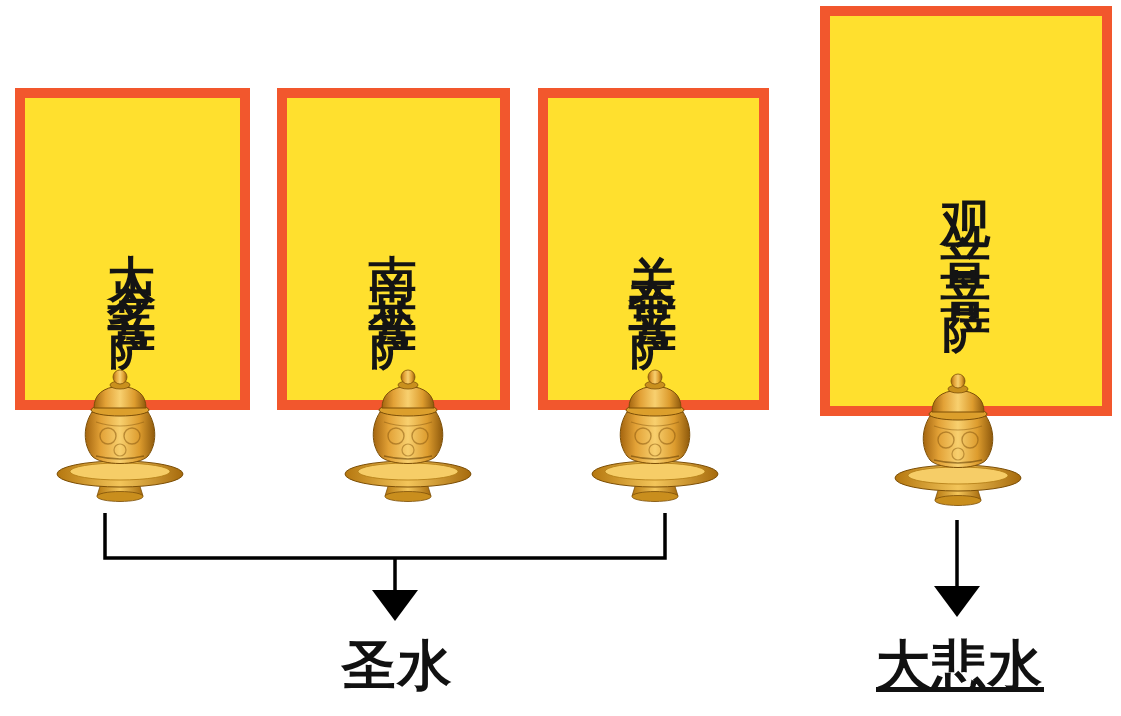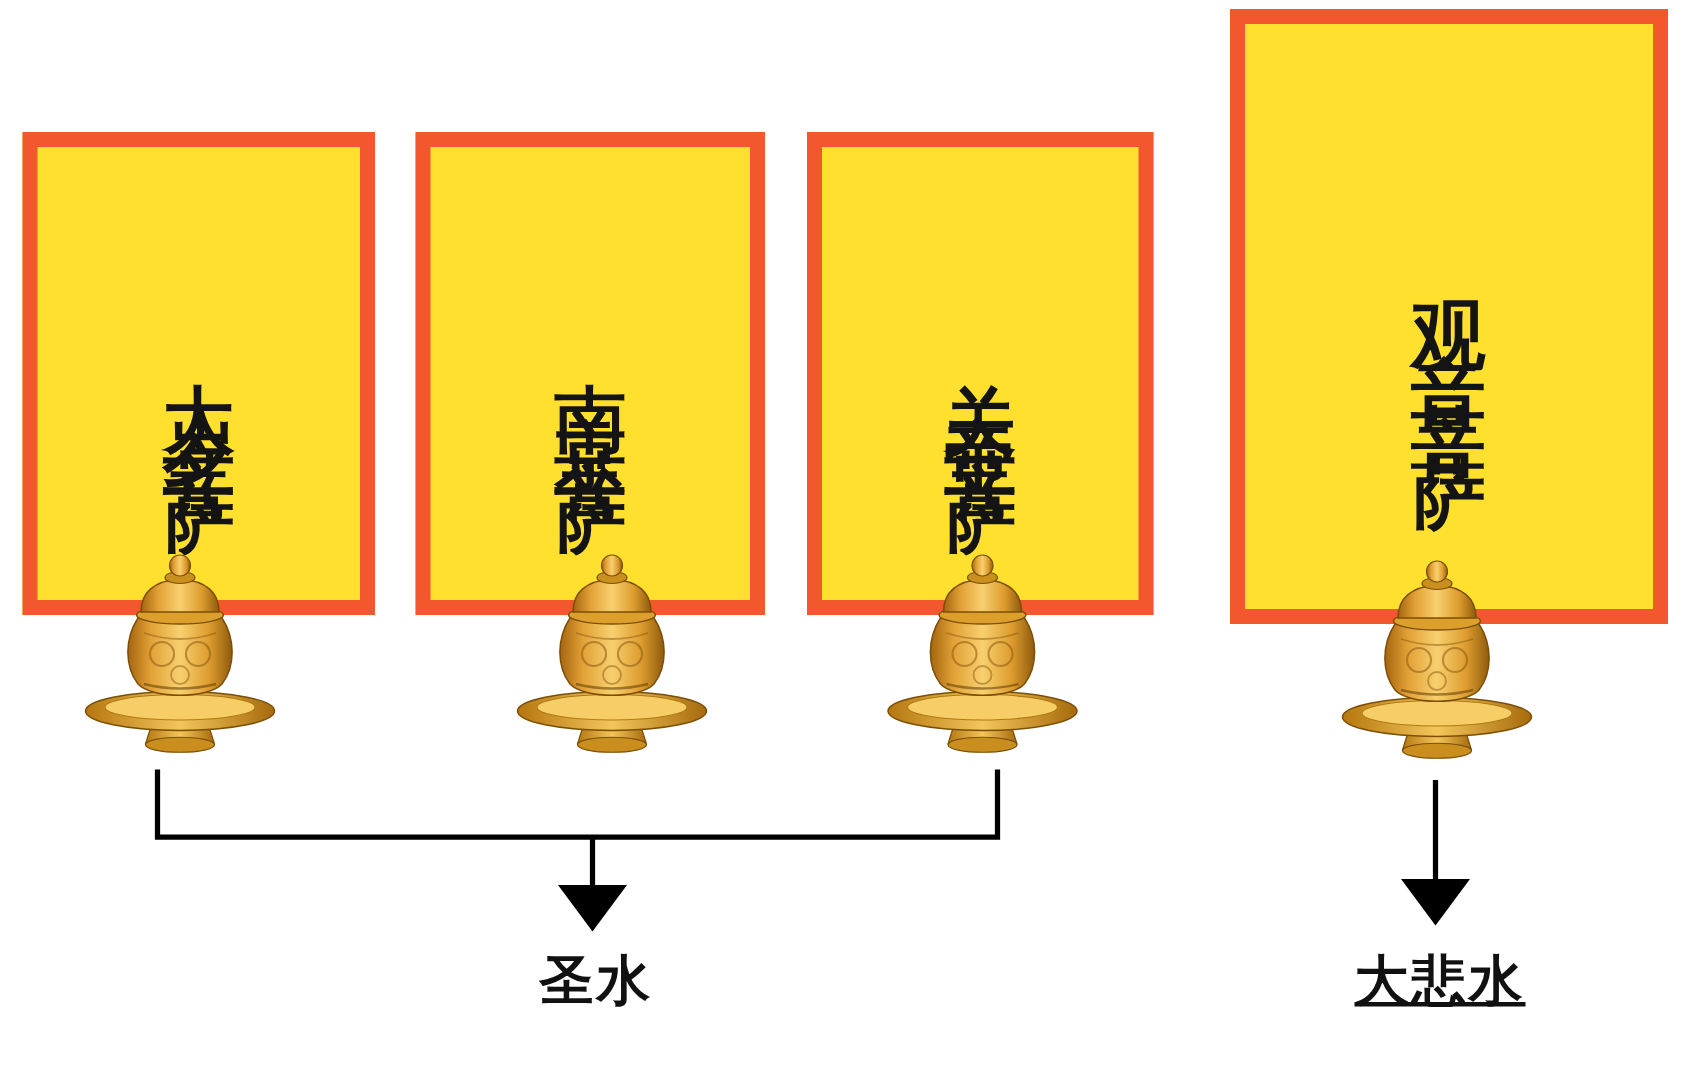--- a/index.html
+++ b/index.html
@@ -31,21 +31,21 @@
   .jar svg{display:block;width:100%;height:100%;}
   .jar-1{left:40px;top:364px;}
   .jar-2{left:328px;top:364px;}
   .jar-3{left:575px;top:364px;}
   .jar-4{left:878px;top:368px;}
   
   .overlay{position:absolute;left:0;top:0;width:1121px;height:716px;z-index:3;pointer-events:none;}
   
   .result{
     position:absolute;text-align:center;font-weight:800;
-    font-size:36px;color:#111;z-index:3;letter-spacing:2px;
+    font-size:54px;color:#111;z-index:3;letter-spacing:2px;
   }
   .result-1{left:285px;top:630px;width:225px;}
   .result-2{left:838px;top:630px;width:244px;text-decoration:underline;}
   .hidden-defs{position:absolute;width:0;height:0;overflow:hidden;}
 </style>
 </head>
 <body>
 
 <div class="canvas">
 

